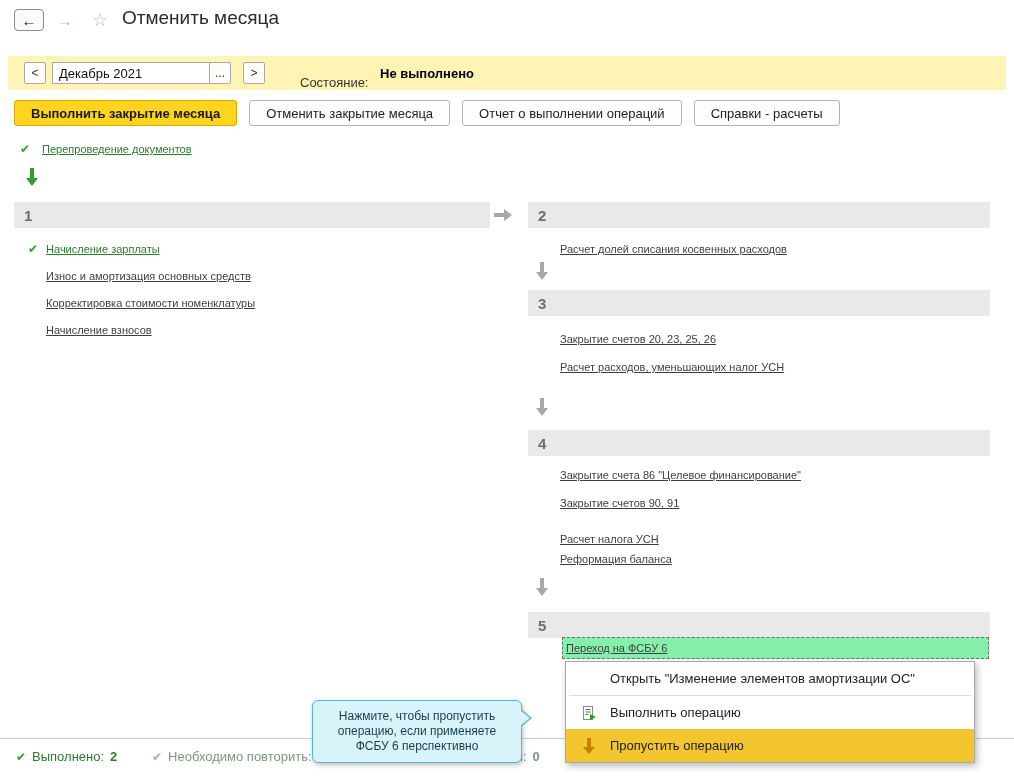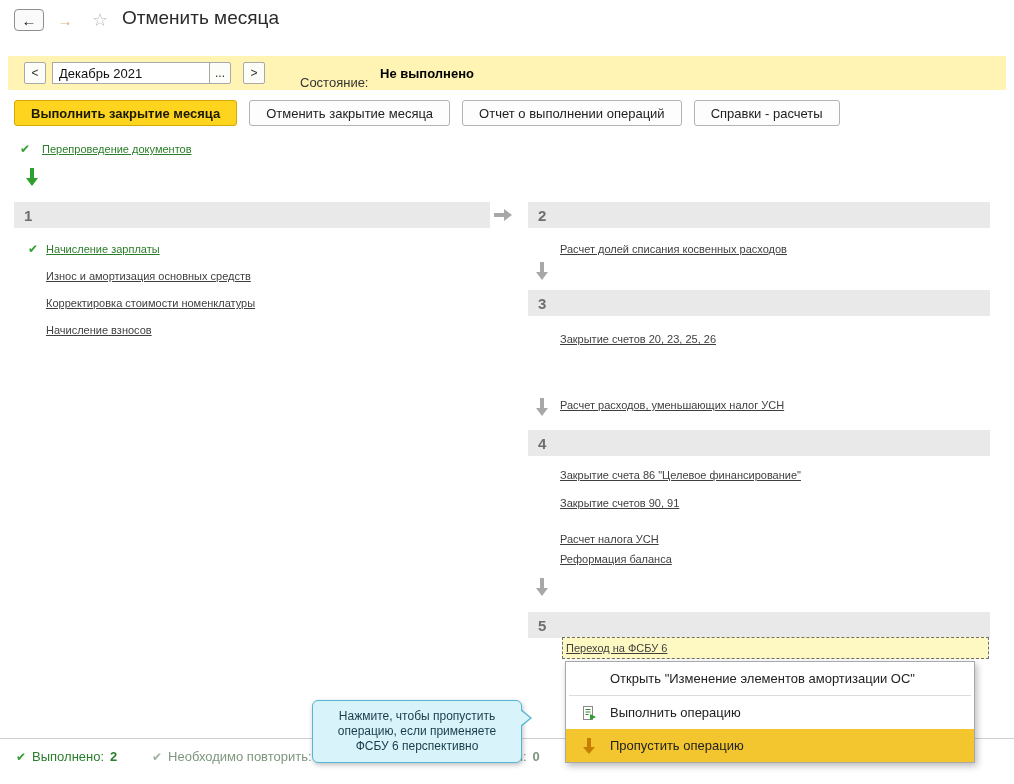--- a/index.html
+++ b/index.html
@@ -46,21 +46,21 @@
   .arrow-right { position:absolute; width:18px; height:12px; color:#a8a8a8; }
   .arrow-right .stem { position:absolute; left:0; top:4px; width:10px; height:4px; background:currentColor; }
   .arrow-right .head { position:absolute; left:10px; top:0; width:0; height:0;
                        border-top:6px solid transparent; border-bottom:6px solid transparent; border-left:8px solid currentColor; }
 
   
   .group-header { position:absolute; height:26px; background:#e9e9e9; display:flex; align-items:center;
                   padding-left:10px; font-size:15px; font-weight:bold; color:#6e6e6e; }
   .op-row { position:absolute; display:flex; align-items:center; gap:8px; height:18px; }
 
-  .focus-row { position:absolute; border:1px dashed #6f6f6f; display:flex; align-items:center; padding-left:3px; background:#fef9c3; }
+  .focus-row { position:absolute; border:1px dashed #6f6f6f; display:flex; align-items:center; padding-left:3px; background:#86efac; }
 
   
   .menu { position:absolute; left:565px; top:661px; width:410px; background:#fff; border:1px solid #a9a9a9;
           box-shadow:2px 3px 7px rgba(0,0,0,.28); z-index:10; }
   .menu-item { height:33px; display:flex; align-items:center; padding:0 10px; font-size:13px; color:#222; cursor:pointer; }
   .menu-item.highlight { background:#f3c52e; }
   .menu-icon { width:26px; margin-right:8px; display:flex; align-items:center; justify-content:center; }
   .menu-sep { height:1px; background:#dcdcdc; margin:0 3px; }
   .skip-arrow { position:relative; width:12px; height:16px; color:#c77f00; display:inline-block; }
   .skip-arrow .stem { position:absolute; left:4px; top:0; width:4px; height:9px; background:currentColor; }
@@ -159,21 +159,21 @@
     <i class="stem"></i>
       <i class="head"></i>
   </span>
 
   <div class="group-header" style="left:528px;top:290px;width:462px;">
     <span>3</span>
   </div>
   <div class="op-row" style="left:560px;top:330px;">
     <a class="link dark">Закрытие счетов 20, 23, 25, 26</a>
   </div>
-  <div class="op-row" style="left:560px;top:358px;margin-top:38px;">
+  <div class="op-row" style="left:560px;top:358px;">
     <a class="link dark">Расчет расходов, уменьшающих налог УСН</a>
   </div>
 
   <span class="arrow-down" style="left:536px;top:398px;color:#a8a8a8;">
     <i class="stem"></i>
       <i class="head"></i>
   </span>
 
   <div class="group-header" style="left:528px;top:430px;width:462px;">
     <span>4</span>

